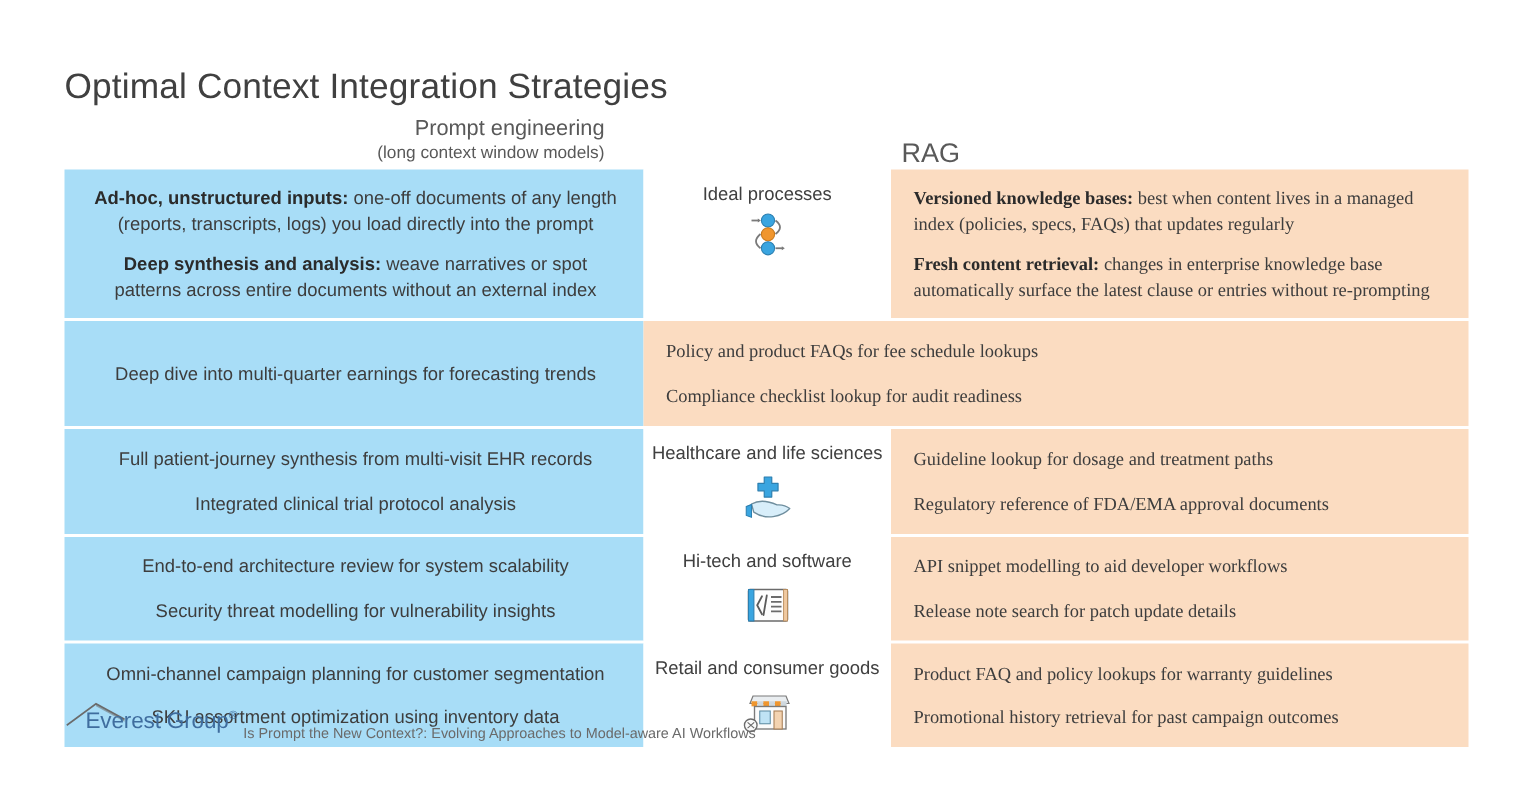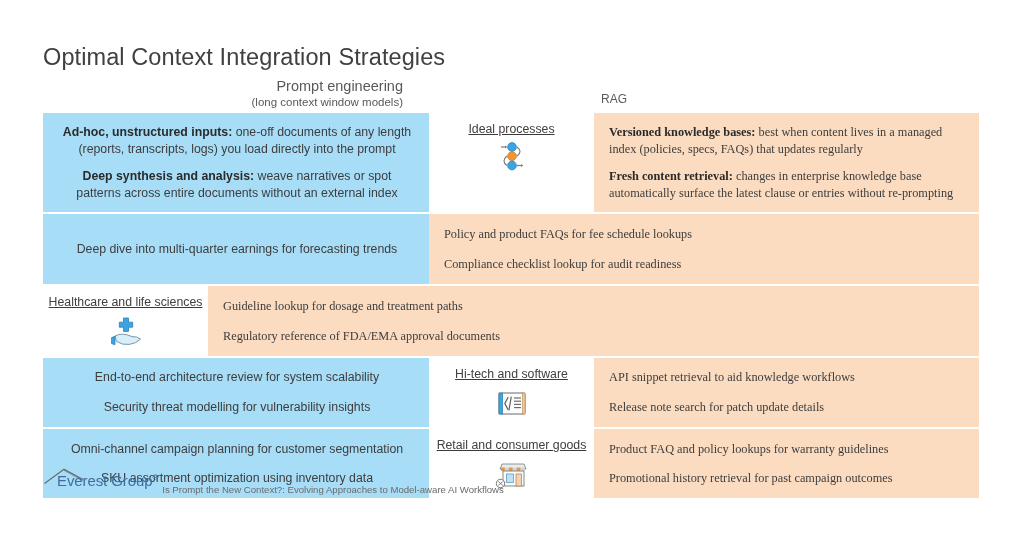--- a/index.html
+++ b/index.html
@@ -53,21 +53,21 @@
   .col-head-prompt .ch-sub {
     display: block;
     font-size: 11.5px;
     color: #595959;
     margin-top: 0px;
   }
   .col-head-rag {
     position: absolute;
     left: 601px;
     top: 92px;
-    font-size: 12px;
+    font-size: 18px;
     color: #595959;
   }
 
   
   .table {
     position: absolute;
     left: 43px;
     top: 113px;
     width: 936px;
   }
@@ -92,21 +92,20 @@
   .cell-mid {
     width: 165px;
     flex: 0 0 165px;
     background: #ffffff;
     box-sizing: border-box;
     padding: 9px 4px 6px 4px;
     text-align: center;
     display: flex;
     flex-direction: column;
     align-items: center;
-    text-decoration: underline;
   }
   .cell-right {
     flex: 1 1 auto;
     background: #fbdcc1;
     box-sizing: border-box;
     padding: 11px 12px 11px 15px;
     text-align: left;
     display: flex;
     flex-direction: column;
     justify-content: center;
@@ -232,20 +231,24 @@
       <div class="trow row-1">
         <div class="cell-left">
           <div class="line"><span>Deep dive into multi-quarter earnings for forecasting trends</span></div>
         </div>
         <div class="cell-right">
           <div class="line"><span>Policy and product FAQs for fee schedule lookups</span></div>
           <div class="line"><span>Compliance checklist lookup for audit readiness</span></div>
         </div>
       </div>
       <div class="trow row-2">
+        <div class="cell-left">
+          <div class="line"><span>Full patient-journey synthesis from multi-visit EHR records</span></div>
+          <div class="line"><span>Integrated clinical trial protocol analysis</span></div>
+        </div>
         <div class="cell-mid">
           <span class="mid-label">Healthcare and life sciences</span>
           <svg class="mid-icon" viewBox="0 0 40 36">
       <path d="M17.5 4 h5 v4.2 h4.2 v5 h-4.2 v4.2 h-5 v-4.2 h-4.2 v-5 h4.2 Z" fill="#3aa5e0" stroke="#2c7fb0" stroke-width="0.8" stroke-linejoin="round"></path>
       <path d="M6 24 q5 -3 10 -2.4 l7 0.6 q2 0.2 2 1.6 t-2 1.5 l-5 0.2" fill="none" stroke="#6f7d85" stroke-width="1.1"></path>
       <path d="M9 22 q7 -4 17 0.6 q5 -0.4 8.5 2.4 q-4 4.4 -11 5.4 q-7 1 -13 -3 Z" fill="#d8eefa" stroke="#6f8e9e" stroke-width="0.9" stroke-linejoin="round"></path>
       <path d="M5.5 23.6 l3.5 -1.2 l0 8.4 l-3.5 -1.2 Z" fill="#3aa5e0" stroke="#2c7fb0" stroke-width="0.7"></path>
           </svg>
         </div>
         <div class="cell-right">
@@ -266,21 +269,21 @@
       <rect x="30.4" y="8" width="2.6" height="21" fill="#f0c9a0" stroke="#b98c5c" stroke-width="0.6"></rect>
       <path d="M16 12.5 L12.8 18.5 L16 24.5" fill="none" stroke="#5b5b5b" stroke-width="1.2" stroke-linejoin="round" stroke-linecap="round"></path>
       <path d="M19.2 12 L17 25" fill="none" stroke="#5b5b5b" stroke-width="1.2" stroke-linecap="round"></path>
       <line x1="22" y1="13" x2="29" y2="13" stroke="#6b6b6b" stroke-width="1.2"></line>
       <line x1="22" y1="16.2" x2="29" y2="16.2" stroke="#6b6b6b" stroke-width="1.2"></line>
       <line x1="22" y1="19.4" x2="29" y2="19.4" stroke="#6b6b6b" stroke-width="1.2"></line>
       <line x1="22" y1="22.6" x2="29" y2="22.6" stroke="#6b6b6b" stroke-width="1.2"></line>
           </svg>
         </div>
         <div class="cell-right">
-          <div class="line"><span>API snippet retrieval to aid knowledge workflows</span></div>
+          <div class="line"><span>API snippet modelling to aid developer workflows</span></div>
           <div class="line"><span>Release note search for patch update details</span></div>
         </div>
       </div>
       <div class="trow row-4">
         <div class="cell-left">
           <div class="line"><span>Omni-channel campaign planning for customer segmentation</span></div>
           <div class="line"><span>SKU assortment optimization using inventory data</span></div>
         </div>
         <div class="cell-mid">
           <span class="mid-label">Retail and consumer goods</span>

